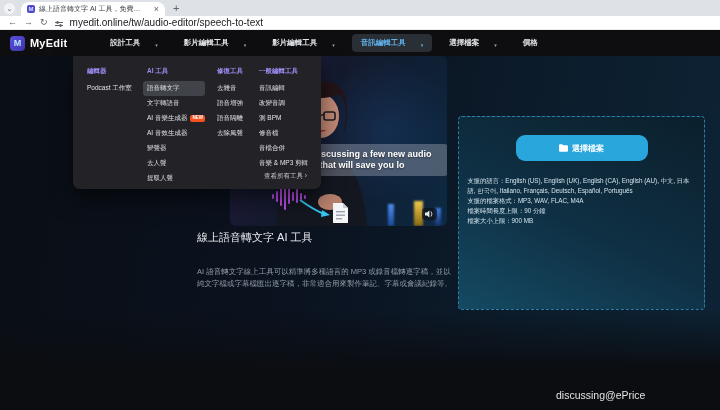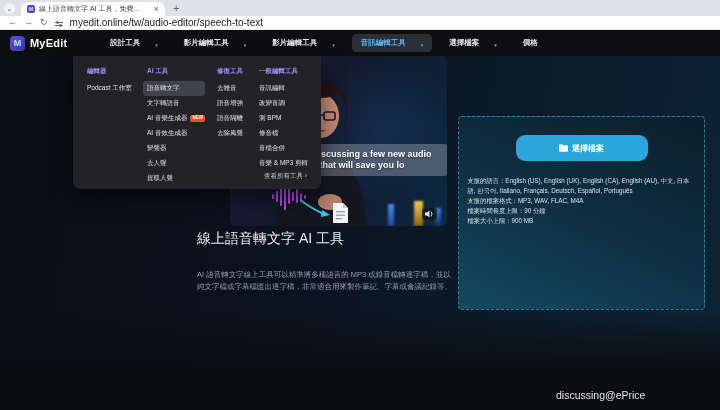--- a/index.html
+++ b/index.html
@@ -62,21 +62,21 @@
          background:radial-gradient(circle,#1d4a8455,#0000 70%);}
   .lightbar{position:absolute;bottom:0;filter:blur(1px);}
   .caption{position:absolute;left:12px;top:88px;width:192px;background:rgba(150,158,172,.45);
            border-radius:6px;padding:5px 8px;color:#fff;font-weight:bold;font-size:9px;line-height:1.2;
            text-shadow:0 1px 2px rgba(0,0,0,.5);}
   .wave-art{position:absolute;left:40px;top:122px;}
   .vidicon{position:absolute;right:10px;bottom:6px;width:15px;height:12px;border-radius:3px;
            background:rgba(15,17,22,.65);display:grid;place-items:center;}
 
   .herotext{position:absolute;left:197px;top:174px;width:268px;}
-  .eyebrow{font-size:14px;color:#e8ebef;margin-bottom:21px;}
+  .eyebrow{font-size:11px;color:#e8ebef;margin-bottom:21px;}
   .h1{font-size:19px;font-weight:bold;color:#fff;line-height:1.32;letter-spacing:.5px;}
   .desc{font-size:7.5px;color:#939daa;margin-top:8px;line-height:1.65;width:256px;}
 
   
   .panel{position:absolute;left:458px;top:60px;width:247px;height:194px;box-sizing:border-box;
          border:1px dashed #2d7fa4;border-radius:4px;
          background:linear-gradient(205deg,#0b1f2c 0%,#0f3044 55%,#144a63 100%);
          display:flex;flex-direction:column;align-items:center;}
   .droptext{margin-top:32px;font-size:8.5px;font-weight:bold;color:#f2f7fa;white-space:nowrap;}
   .samplelink{color:#49c0f0;text-decoration:underline;cursor:pointer;}

